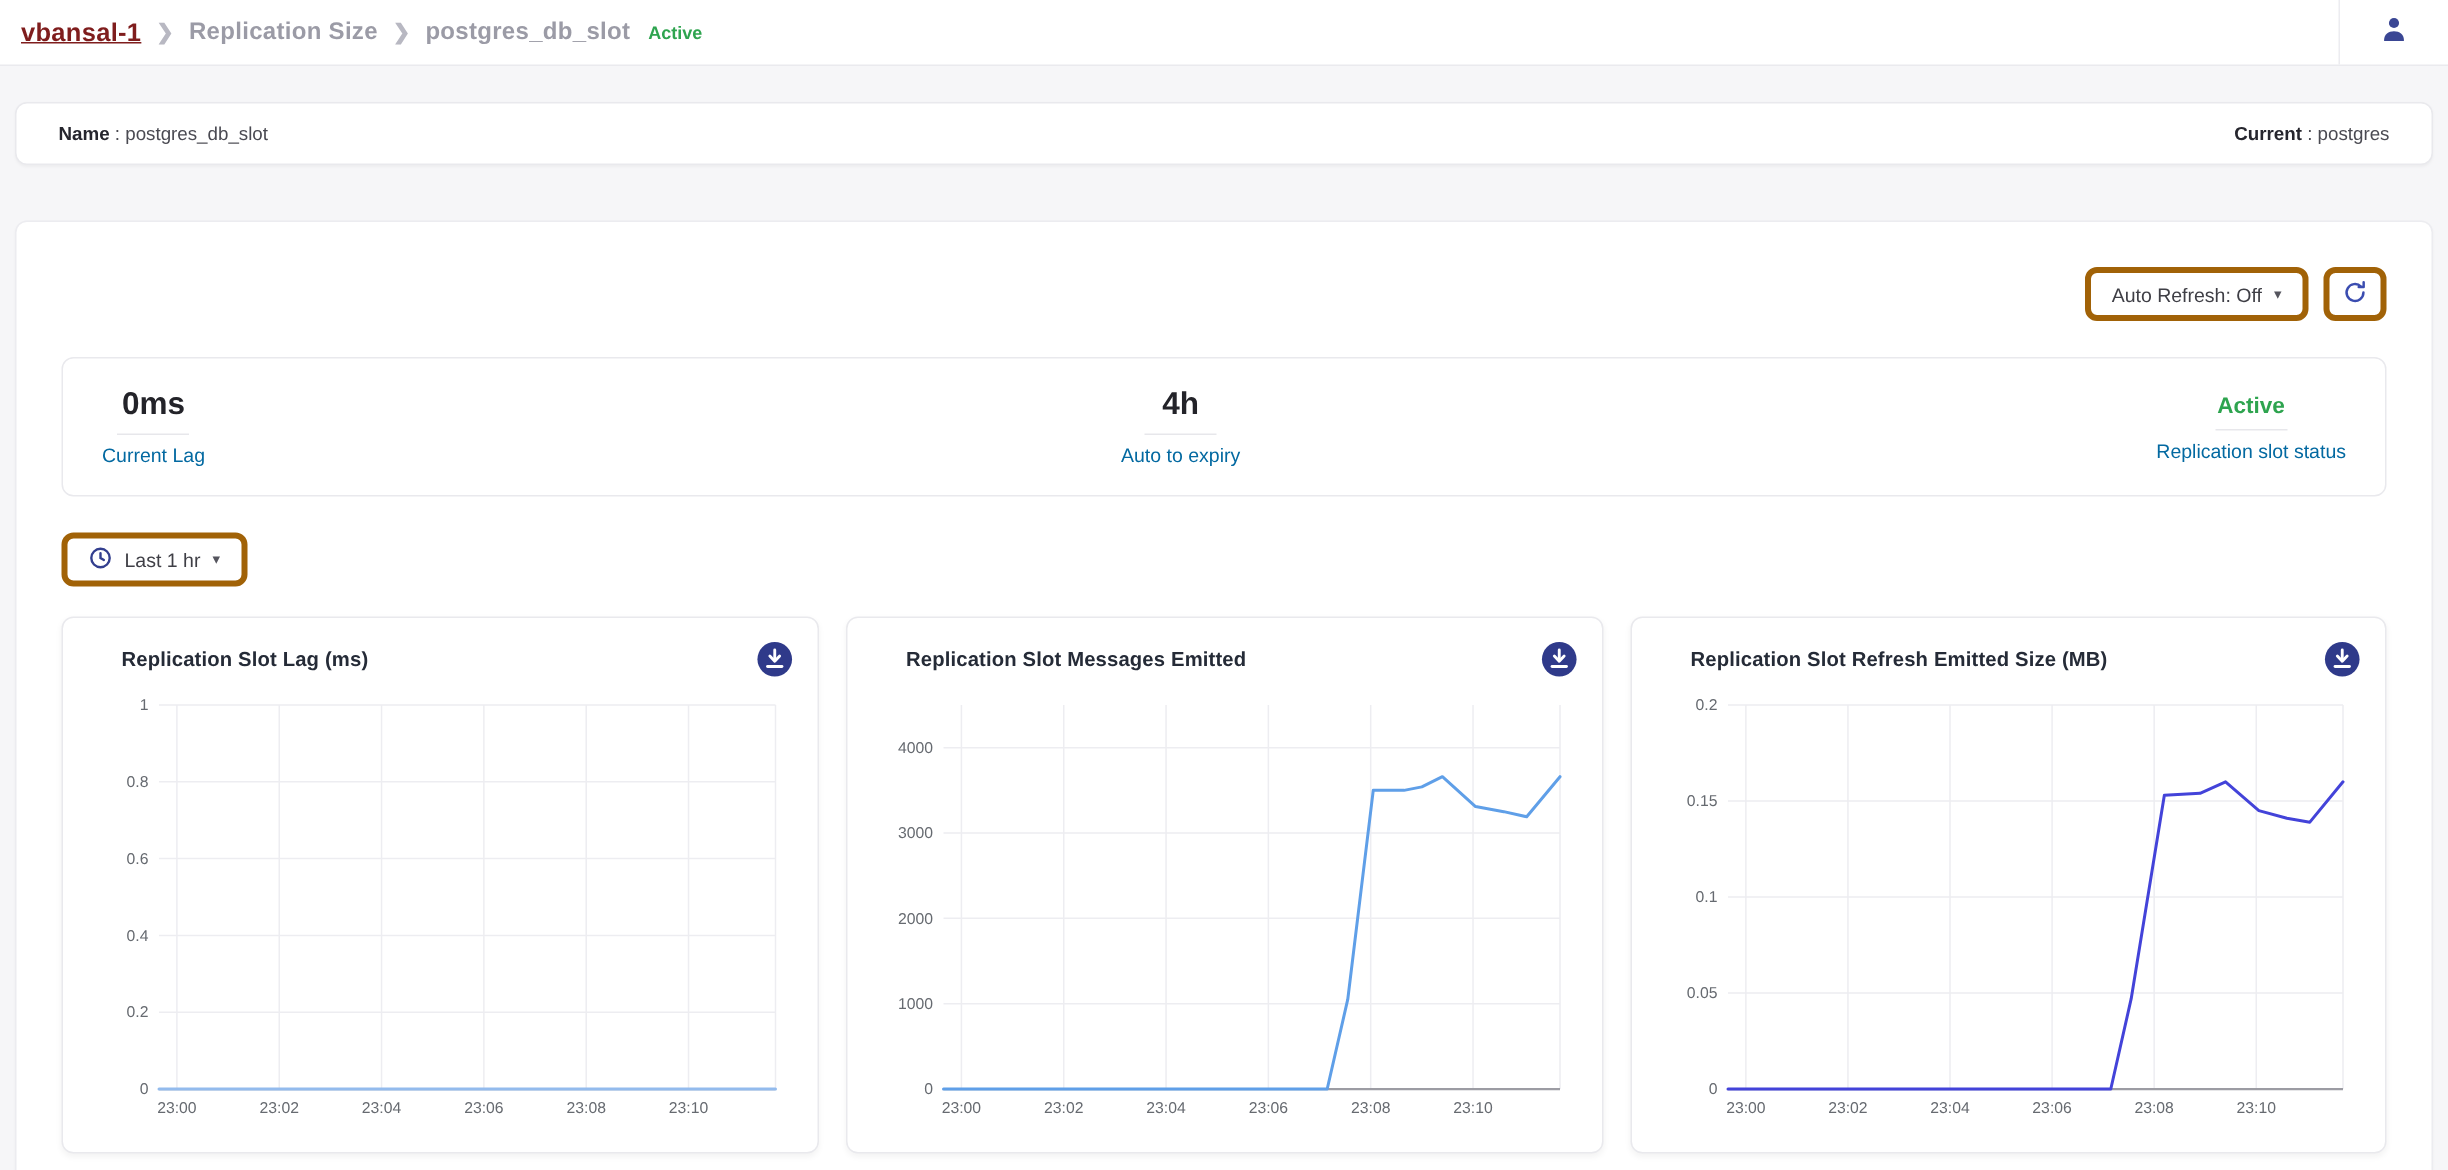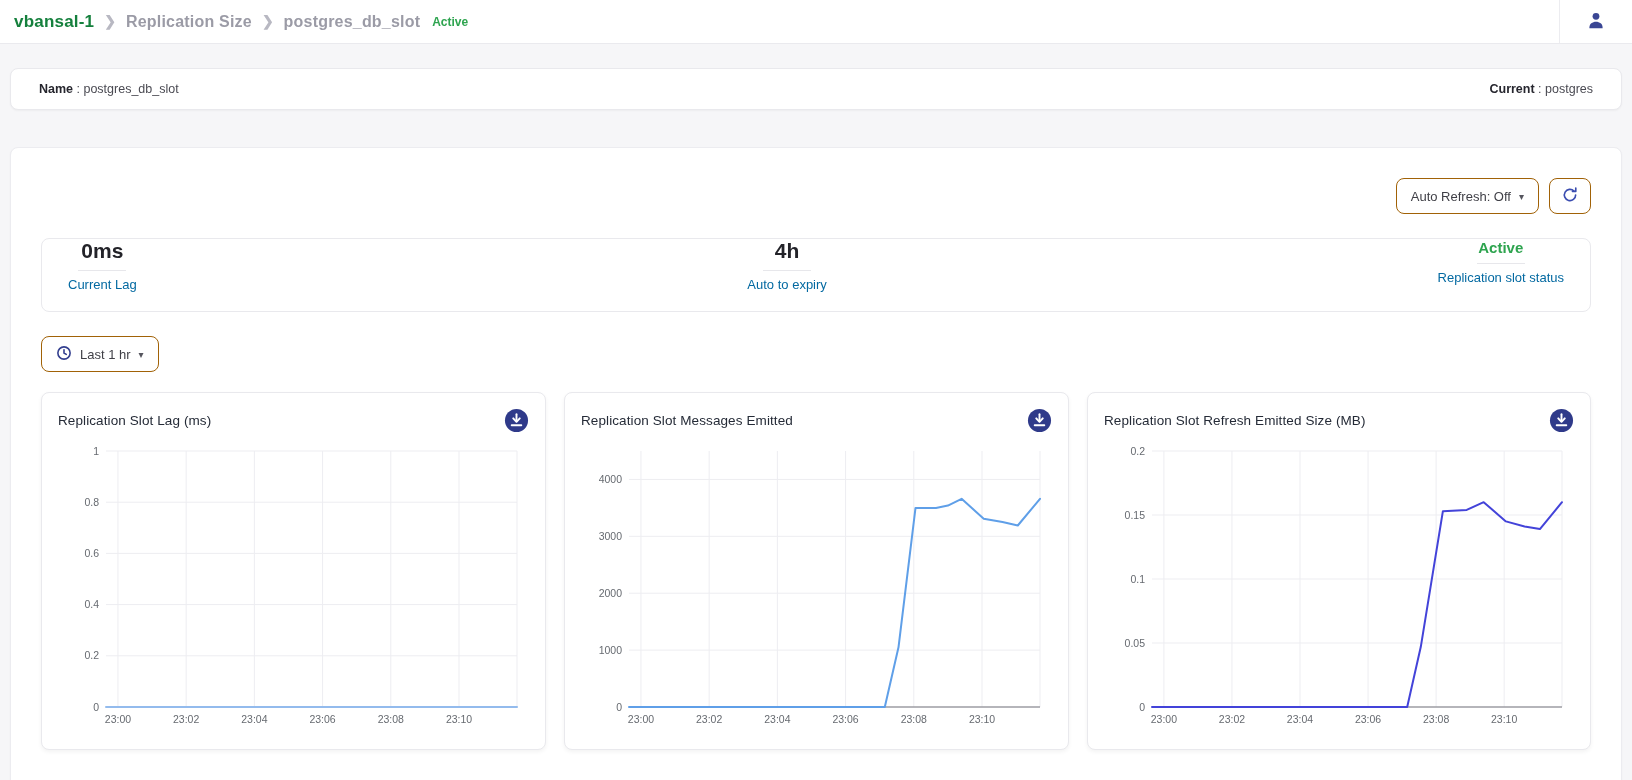--- a/index.html
+++ b/index.html
@@ -9,21 +9,21 @@
     background: #f6f6f8;
     color: #2b2b33;
   }
   
   .top-header {
     height: 44px; background: #ffffff; border-bottom: 1px solid #eaeaee;
     display: flex; align-items: center; justify-content: space-between;
     padding: 0 0 0 14px;
   }
   .breadcrumb { display: flex; align-items: center; gap: 10px; }
-  .crumb-root { font-size: 17px; font-weight: 700; color: #15803d; letter-spacing: .2px; }
+  .crumb-root { font-size: 17px; font-weight: 700; color: #7f1d1d; letter-spacing: .2px; text-decoration: underline; }
   .crumb-sep { color: #b8b8c2; font-weight: 700; font-size: 14px; transform: translateY(-1px); }
   .crumb { font-size: 16px; font-weight: 600; color: #9b9ba6; letter-spacing: .2px; }
   .crumb-status { font-size: 12px; font-weight: 700; color: #2ea44f; margin-left: 2px; }
   .header-right { display: flex; align-items: center; height: 100%; }
   .header-divider { width: 1px; height: 100%; background: #ececf0; }
   .user-btn { width: 72px; height: 100%; display: flex; align-items: center; justify-content: center; cursor: pointer; }
 
   
   .info-card {
     margin: 24px 10px 0 10px; height: 42px; background: #fff;
@@ -37,51 +37,51 @@
   
   .main-panel {
     margin: 37px 10px 0 10px; background: #fff;
     border: 1px solid #ececf0; border-radius: 8px 8px 0 0;
     box-shadow: 0 1px 2px rgba(0,0,0,.04);
     padding: 30px 30px 40px 30px; min-height: 600px;
   }
   .controls-row { display: flex; justify-content: flex-end; gap: 10px; margin-bottom: 24px; }
   .btn {
     display: inline-flex; align-items: center; gap: 8px; height: 36px;
-    background: #fff; border: 1px solid #a16207; border-radius: 8px;
+    background: #fff; border: 4px solid #a16207; border-radius: 8px;
     padding: 0 14px; font-size: 13px; color: #3f3f46; cursor: pointer;
     font-family: "Liberation Sans", sans-serif;
   }
   .caret { font-size: 10px; color: #55555e; }
   .icon-btn { width: 42px; justify-content: center; padding: 0; }
 
   
   .stats-card {
     border: 1px solid #e9e9ed; border-radius: 8px; background: #fff;
-    height: 74px; display: flex; align-items: flex-start; justify-content: space-between;
+    height: 93px; display: flex; align-items: center; justify-content: space-between;
     padding: 0 26px; margin-bottom: 24px;
   }
   .stat { display: flex; flex-direction: column; align-items: center; }
   .stat-value { font-size: 21px; font-weight: 700; color: #232329; }
   .stat-value.green { color: #2ea44f; font-size: 15px; }
   .stat-divider { width: 48px; height: 1px; background: #e7e7eb; margin: 7px 0 6px 0; }
   .stat-label { font-size: 13px; color: #0369a1; }
 
   
   .time-row { display: flex; justify-content: flex-start; margin-bottom: 20px; }
 
   
   .charts-row { display: flex; gap: 18px; }
   .chart-card {
     flex: 1; background: #fff; border: 1px solid #e9e9ed; border-radius: 8px;
     box-shadow: 0 2px 4px rgba(0,0,0,.05);
     padding: 15px 16px 14px 16px;
   }
   .chart-head { display: flex; align-items: center; justify-content: space-between; margin-bottom: 6px; }
-  .chart-title { font-size: 13.5px; font-weight: 400; color: #252b37; letter-spacing: .1px; }
+  .chart-title { font-size: 13.5px; font-weight: 700; color: #252b37; letter-spacing: .1px; margin-left: 23px; }
   .dl-icon { cursor: pointer; display: inline-flex; }
   .chart-plot { width: 100%; height: 296px; }
   svg text { font-family: "Liberation Sans", sans-serif; }
 </style>
 </head>
 <body>
 
 <div class="top-header">
   <div class="breadcrumb">
     <span class="crumb-root">vbansal-1</span>

